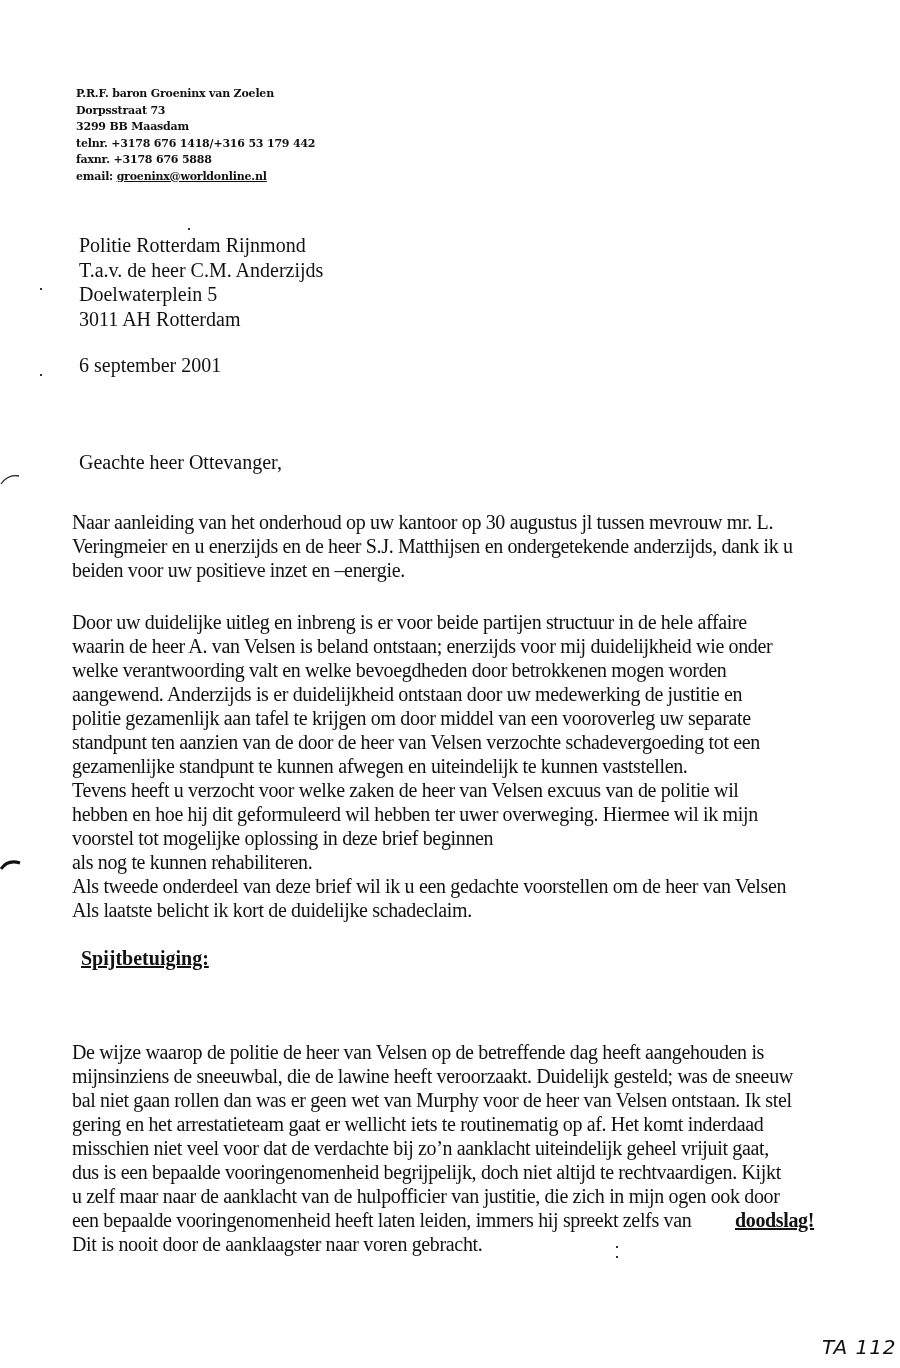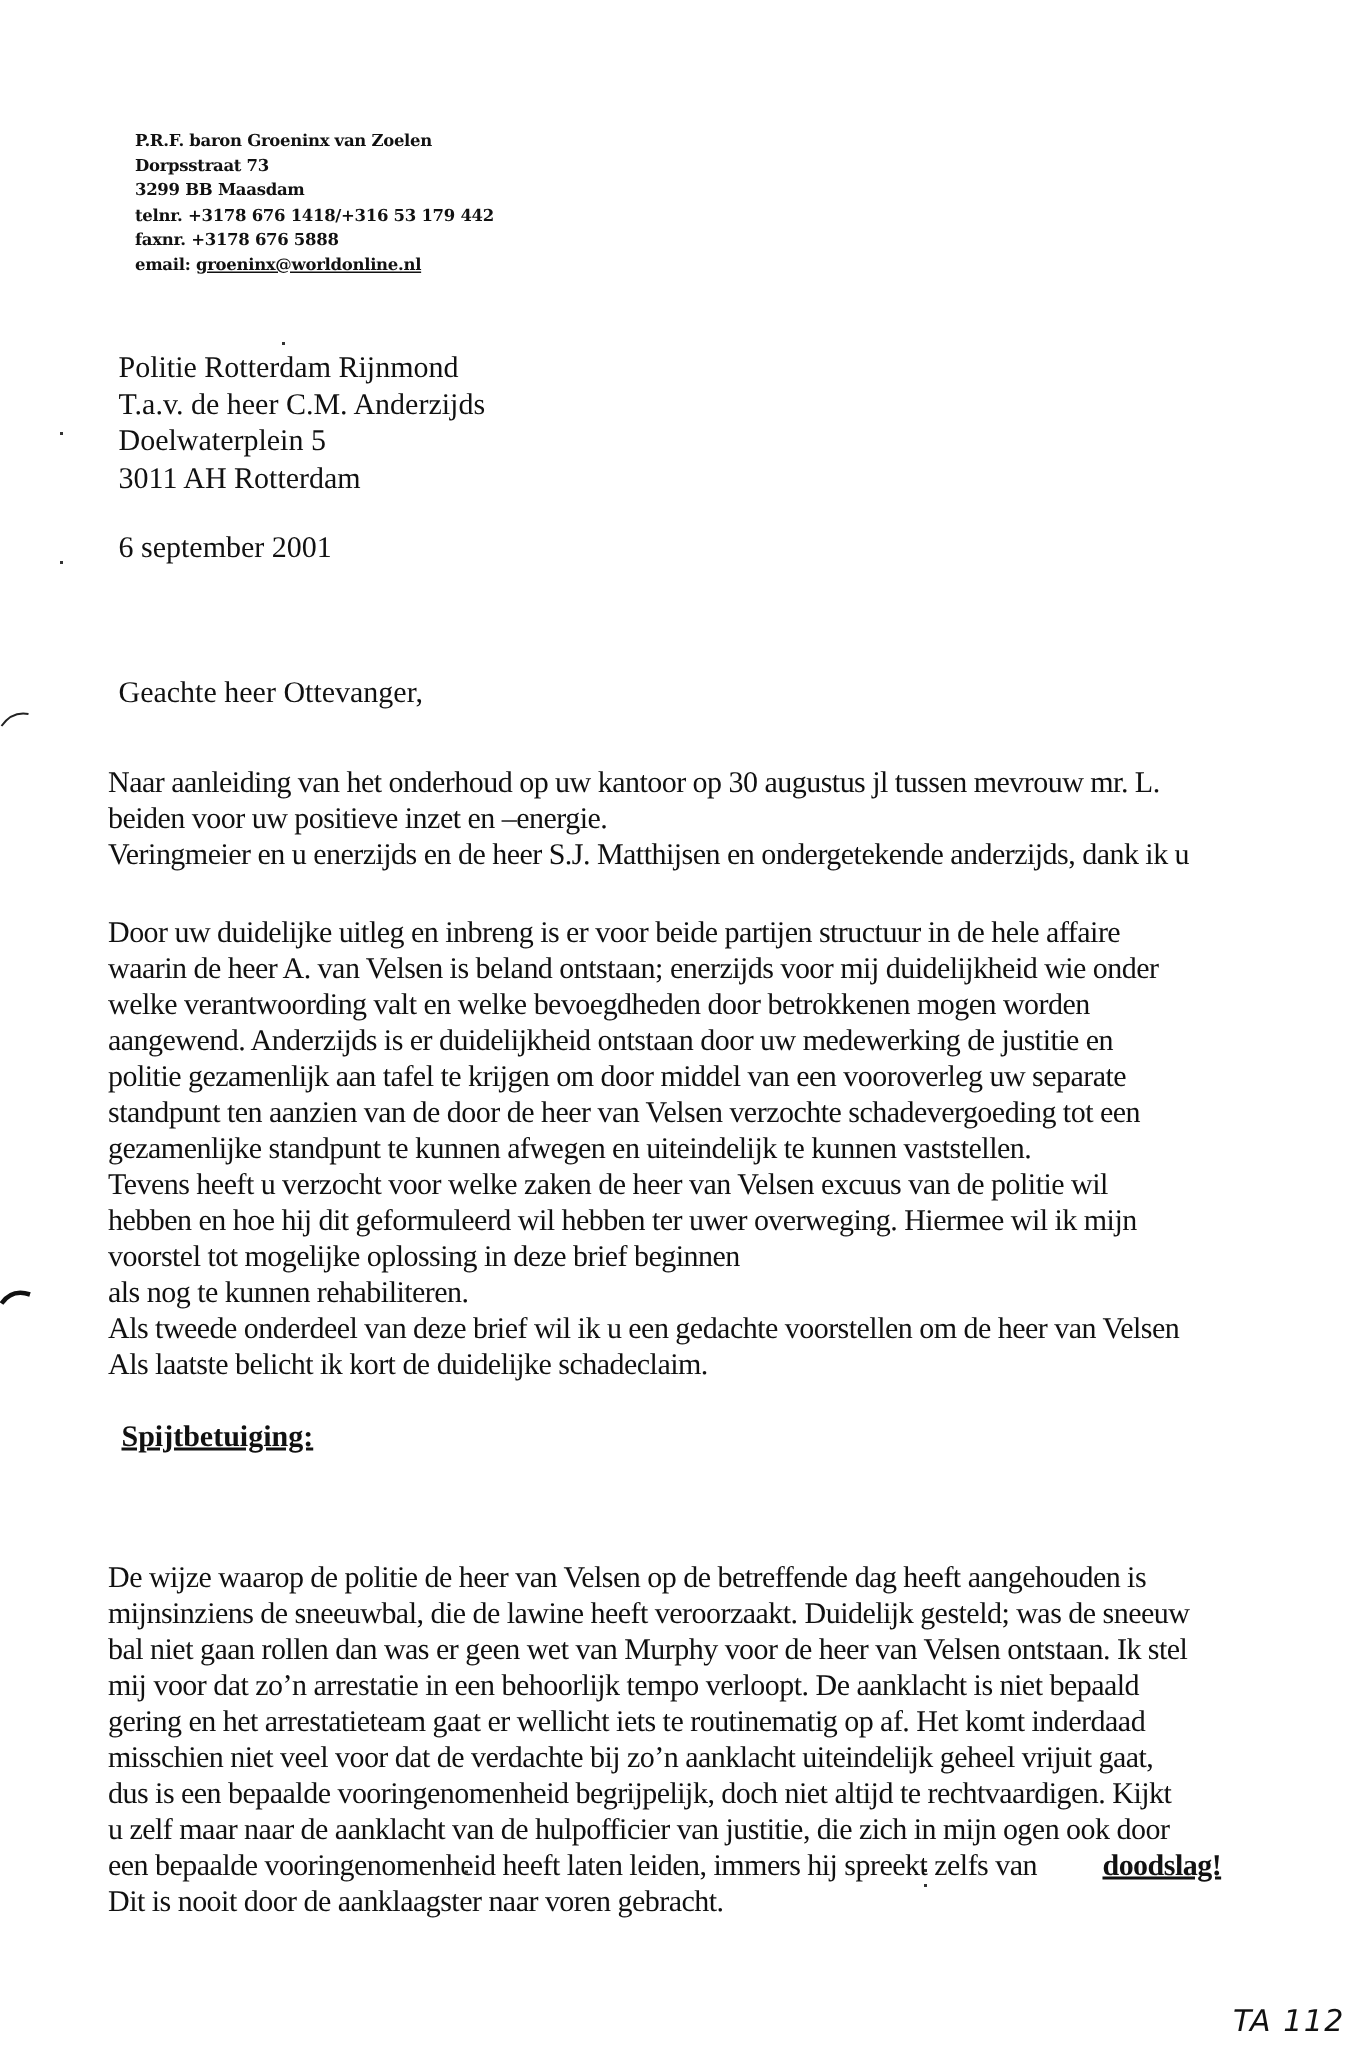--- a/index.html
+++ b/index.html
@@ -1,17 +1,17 @@
 <!DOCTYPE html>
 <html><head>
 <meta charset="utf-8">
 <style>
   html, body { margin: 0; padding: 0; background: #ffffff; }
   body { width: 900px; height: 1368px; position: relative; overflow: hidden; color: #111; }
-  .sender { position: absolute; left: 76px; top: 86px; font-family: "DejaVu Serif", serif; font-size: 11px; line-height: 16.5px; font-weight: bold; letter-spacing: -0.2px; margin-left: 14px; }
+  .sender { position: absolute; left: 76px; top: 86px; font-family: "DejaVu Serif", serif; font-size: 11px; line-height: 16.5px; font-weight: bold; letter-spacing: -0.2px; }
   .sender div { white-space: nowrap; }
   .sender .email-link { text-decoration: underline; }
   .serif { font-family: "Liberation Serif", serif; font-size: 20px; color: #111; }
   .recipient { position: absolute; left: 79px; top: 233px; line-height: 24.5px; }
   .recipient div { white-space: nowrap; }
   .date { position: absolute; left: 79px; top: 354px; }
   .salutation { position: absolute; left: 79px; top: 451px; }
   .body-block { position: absolute; left: 72px; width: 790px; line-height: 24px; }
   .body-block .line { white-space: nowrap; letter-spacing: -0.35px; }
   .p1 { top: 510px; }
@@ -41,22 +41,22 @@
   <div>Doelwaterplein 5</div>
   <div>3011 AH  Rotterdam</div>
 </div>
 
 <div class="date serif">6 september 2001</div>
 
 <div class="salutation serif">Geachte heer Ottevanger,</div>
 
 <div class="body-block serif p1">
   <div class="line">Naar aanleiding van het onderhoud op uw kantoor op 30 augustus jl tussen mevrouw mr. L.</div>
+  <div class="line">Veringmeier en u enerzijds en de heer S.J. Matthijsen en ondergetekende anderzijds, dank ik u</div>
   <div class="line">beiden voor uw positieve inzet en –energie.</div>
-  <div class="line">Veringmeier en u enerzijds en de heer S.J. Matthijsen en ondergetekende anderzijds, dank ik u</div>
 </div>
 
 <div class="body-block serif p2">
   <div class="line">Door uw duidelijke uitleg en inbreng is er voor beide partijen structuur in de hele affaire</div>
   <div class="line">waarin de heer A. van Velsen is beland ontstaan; enerzijds voor mij duidelijkheid wie onder</div>
   <div class="line">welke verantwoording valt en welke bevoegdheden door betrokkenen mogen worden</div>
   <div class="line">aangewend. Anderzijds is er duidelijkheid ontstaan door uw medewerking de justitie en</div>
   <div class="line">politie gezamenlijk aan tafel te krijgen om door middel van een vooroverleg uw separate</div>
   <div class="line">standpunt ten aanzien van de door de heer van Velsen verzochte schadevergoeding tot een</div>
   <div class="line">gezamenlijke standpunt te kunnen afwegen en uiteindelijk te kunnen vaststellen.</div>
@@ -67,21 +67,20 @@
   <div class="line">Als tweede onderdeel van deze brief wil ik u een gedachte voorstellen om de heer van Velsen</div>
   <div class="line">Als laatste belicht ik kort de duidelijke schadeclaim.</div>
 </div>
 
 <div class="heading serif">Spijtbetuiging:</div>
 
 <div class="body-block serif p3">
   <div class="line">De wijze waarop de politie de heer van Velsen op de betreffende dag heeft aangehouden is</div>
   <div class="line">mijnsinziens de sneeuwbal, die de lawine heeft veroorzaakt. Duidelijk gesteld; was de sneeuw</div>
   <div class="line">bal niet gaan rollen dan was er geen wet van Murphy voor de heer van Velsen ontstaan. Ik stel</div>
-  <div class="line">mij voor dat zo’n arrestatie in een behoorlijk tempo verloopt. De aanklacht is niet bepaald</div>
   <div class="line">gering en het arrestatieteam gaat er wellicht iets te routinematig op af. Het komt inderdaad</div>
   <div class="line">misschien niet veel voor dat de verdachte bij zo’n aanklacht uiteindelijk geheel vrijuit gaat,</div>
   <div class="line">dus is een bepaalde vooringenomenheid begrijpelijk, doch niet altijd te rechtvaardigen. Kijkt</div>
   <div class="line">u zelf maar naar de aanklacht van de hulpofficier van justitie, die zich in mijn ogen ook door</div>
   <div class="line"><span>een bepaalde vooringenomenheid heeft laten leiden, immers hij spreekt zelfs van </span><span class="bold-u">doodslag!</span></div>
   <div class="line">Dit is nooit door de aanklaagster naar voren gebracht.</div>
 </div>
 
 <div class="handwritten">TA 112</div>
 

